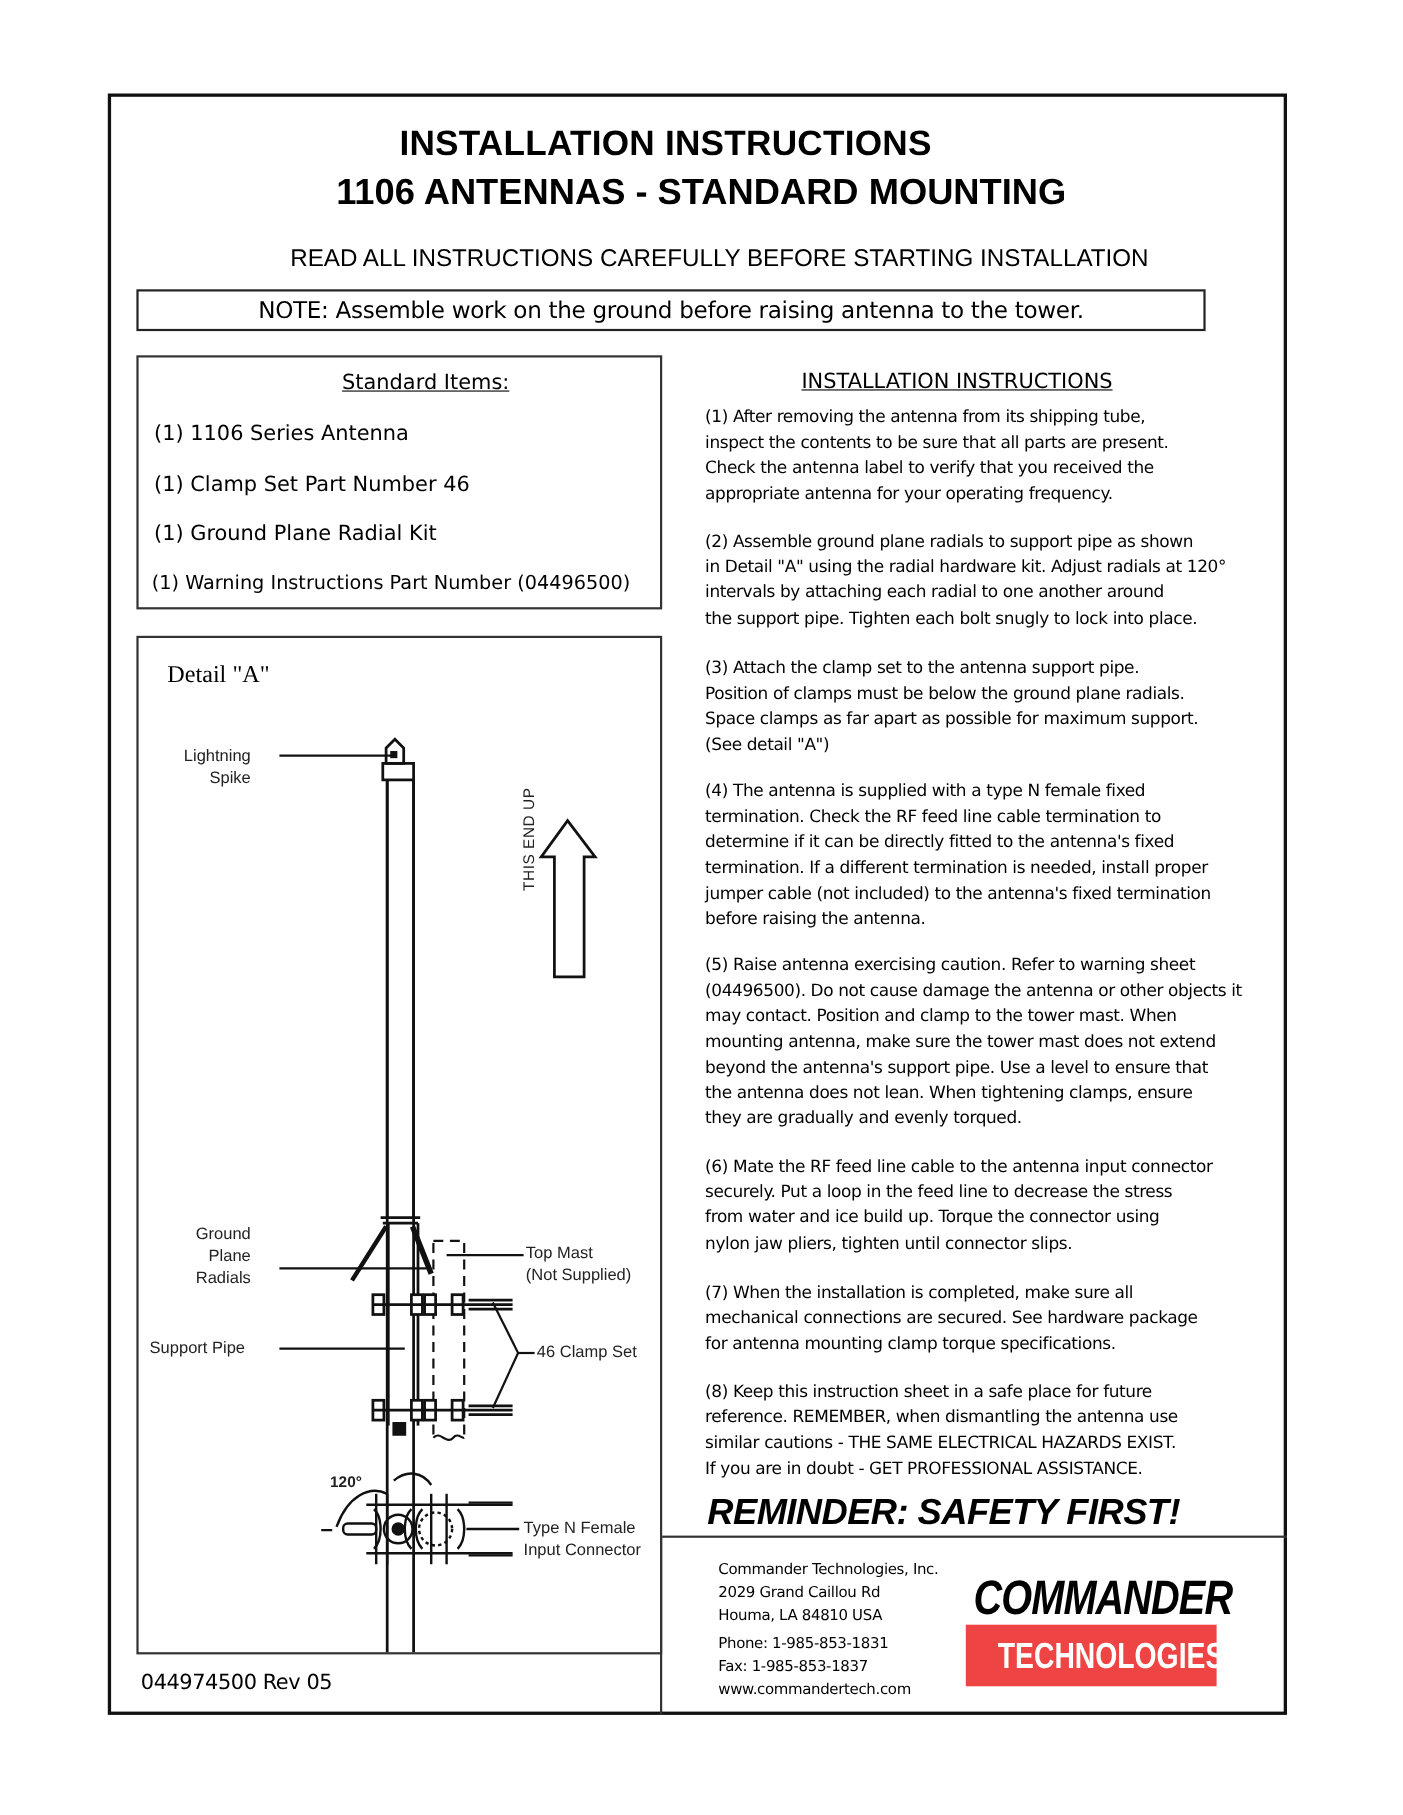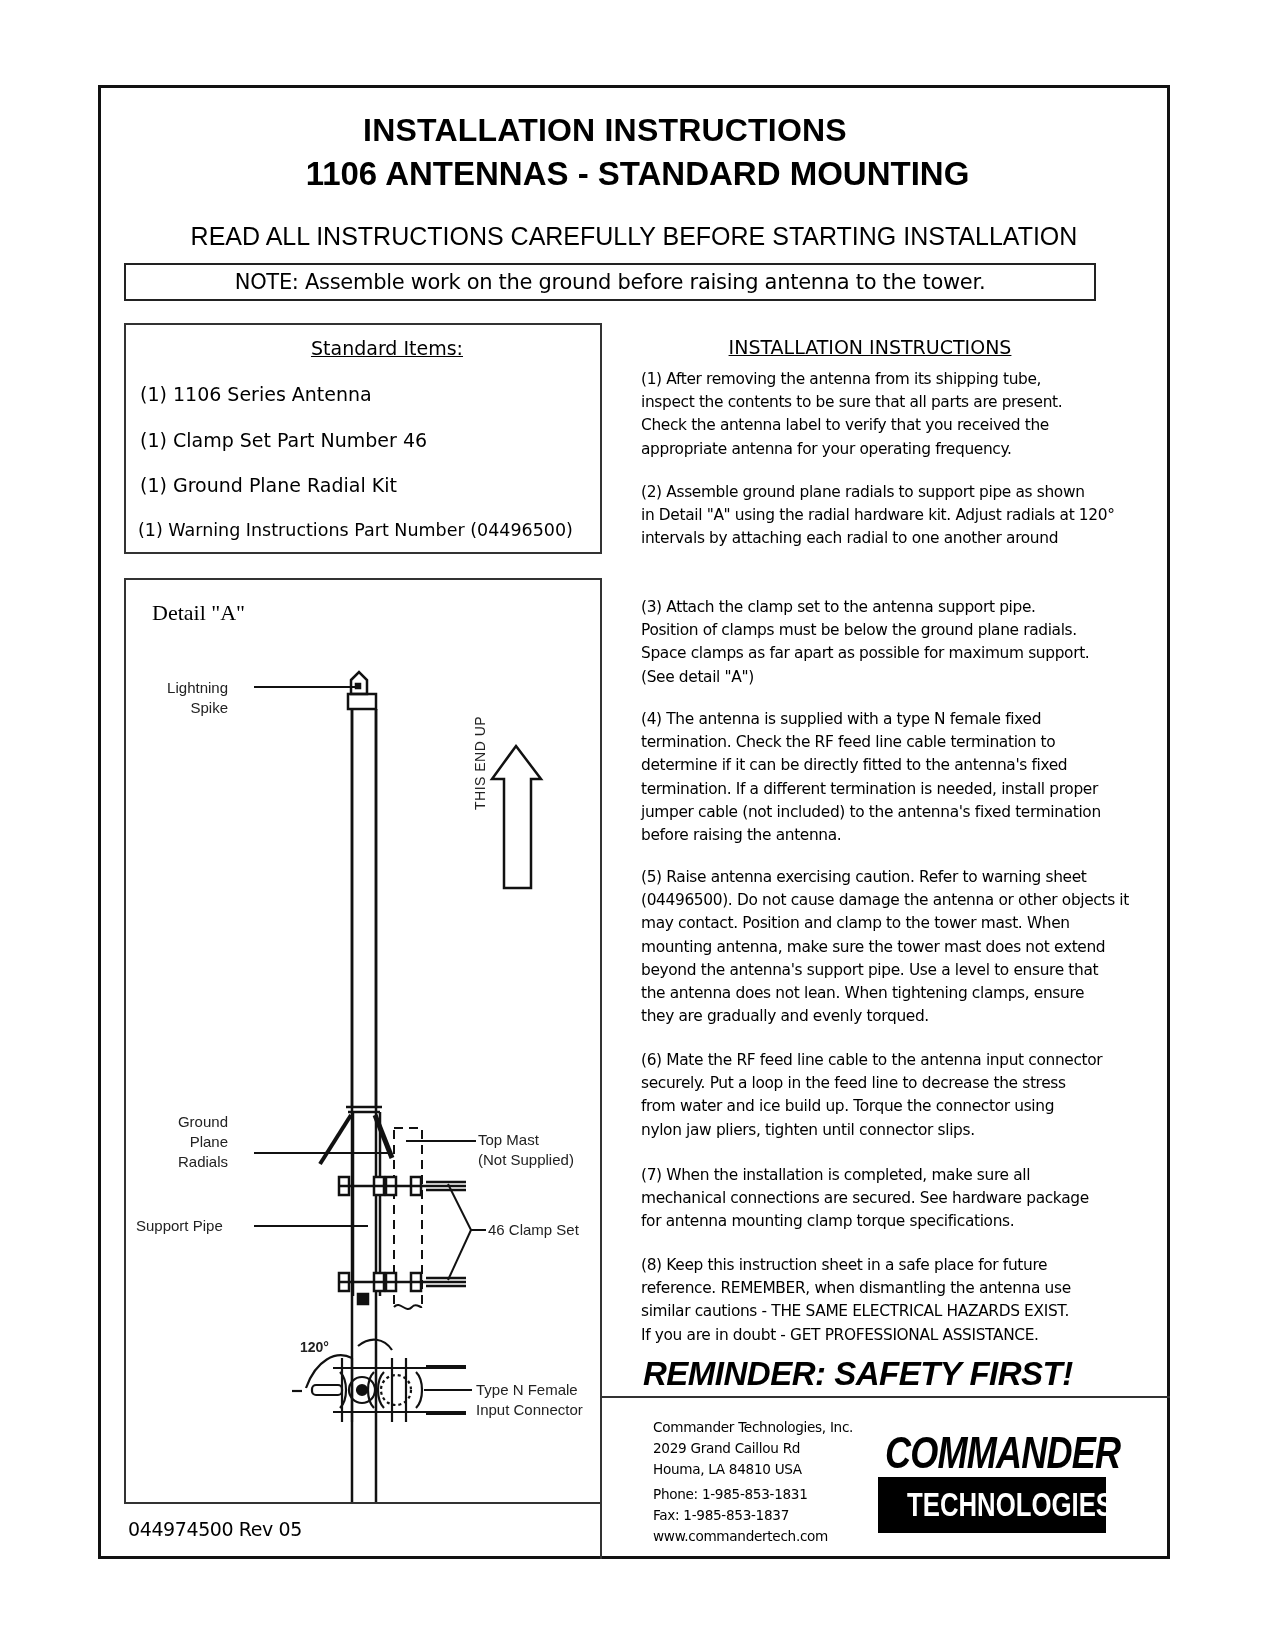--- a/index.html
+++ b/index.html
@@ -1,40 +1,40 @@
 <!DOCTYPE html>
 <html><head>
 <meta charset="utf-8">
 <style>
   html, body { margin:0; padding:0; background:#ffffff; }
   body { width:1275px; height:1650px; position:relative; overflow:hidden; font-family:"Liberation Sans", sans-serif; color:#000; }
   .frame { position:absolute; left:98px; top:85px; width:1072px; height:1474px; border:3px solid #111; box-sizing:border-box; }
   .abs { position:absolute; }
   .title1 { left:0; width:1210px; top:112px; text-align:center; font-family:"Liberation Sans", sans-serif; font-weight:bold; font-size:32px; letter-spacing:0.2px; }
   .title2 { left:0; width:1275px; top:155px; text-align:center; font-weight:bold; font-size:33px; }
-  .readall { left:98px; width:1072px; top:222px; text-align:center; font-size:25px; }
+  .readall { left:98px; width:1072px; top:222px; text-align:center; font-size:22px;padding-left:20px; }
   .note { left:124px; top:263px; width:972px; height:38px; border:2px solid #222; box-sizing:border-box; text-align:center; font-family:"DejaVu Sans", sans-serif; font-size:21px; line-height:34px; letter-spacing:-0.3px; }
   .items-box { left:124px; top:323px; width:478px; height:231px; border:2px solid #333; box-sizing:border-box; font-family:"DejaVu Sans", sans-serif; }
   .items-title { position:absolute; left:0; width:100%; top:12px; text-align:center; font-size:19px; text-decoration:underline;padding-left:24px; }
   .item { position:absolute; left:14px; font-size:19px; white-space:nowrap; }
   .item.small { font-size:17.5px; left:12px; }
   .detail-box { left:124px; top:578px; width:478px; height:926px; border:2px solid #333; box-sizing:border-box; }
   .detail-label { position:absolute; left:26px; top:20px; font-family:"Liberation Serif", serif; font-size:22px; }
   .diag-svg { position:absolute; left:0; top:0; }
   .dlabel { position:absolute; font-family:"Liberation Sans", sans-serif; font-size:15px; color:#222; line-height:20px; }
   .instr-title { left:630px; width:480px; top:336px; text-align:center; font-family:"DejaVu Sans", sans-serif; font-size:19px; text-decoration:underline; }
   .step { position:absolute; left:641px; width:520px; font-family:"DejaVu Sans", sans-serif; font-size:15.4px; line-height:23.2px; letter-spacing:-0.35px; }
   .step .ln { display:block; white-space:nowrap; }
   .reminder { left:643px; top:1355px; font-weight:bold; font-style:italic; font-size:33px; letter-spacing:-0.5px; }
   .hr { left:602px; top:1396px; width:568px; height:0; border-top:2px solid #333; }
   .vr { left:600px; top:1396px; width:0; height:163px; border-left:2px solid #333; }
   .company { left:641px; top:1417px; font-family:"DejaVu Sans", sans-serif; font-size:13.6px; line-height:21px; letter-spacing:-0.3px;margin-left:12px; }
   .company .ln { display:block; white-space:nowrap; }
   .logo-top { left:885px; top:1428px; font-family:"Liberation Sans", sans-serif; font-weight:bold; font-style:italic; font-size:44px; letter-spacing:-1px; transform:scaleX(0.82); transform-origin:left top; }
-  .logo-bot { left:878px; top:1477px; width:228px; height:56px; background:#000000; color:#fff; text-align:center; font-family:"Liberation Sans", sans-serif; font-weight:bold; font-size:33px; line-height:56px; letter-spacing:0px; }
+  .logo-bot { left:878px; top:1477px; width:228px; height:56px; background:#ef4444; color:#fff; text-align:center; font-family:"Liberation Sans", sans-serif; font-weight:bold; font-size:33px; line-height:56px; letter-spacing:0px; }
   .logo-bot span { display:inline-block; transform:scaleX(0.78); }
   .docnum { left:128px; top:1518px; font-family:"DejaVu Sans", sans-serif; font-size:19px; letter-spacing:-0.4px; }
 </style>
 </head>
 <body>
 
 <div class="frame"></div>
 
 <div class="abs title1">INSTALLATION INSTRUCTIONS</div>
 <div class="abs title2">1106 ANTENNAS - STANDARD MOUNTING</div>
@@ -166,20 +166,21 @@
 <div class="step" style="top:368px">
   <span class="ln">(1) After removing the antenna from its shipping tube,</span>
   <span class="ln">inspect the contents to be sure that all parts are present.</span>
   <span class="ln">Check the antenna label to verify that you received the</span>
   <span class="ln">appropriate antenna for your operating frequency.</span>
 </div>
 <div class="step" style="top:481px">
   <span class="ln">(2) Assemble ground plane radials to support pipe as shown</span>
   <span class="ln">in Detail "A" using the radial hardware kit.  Adjust radials at 120°</span>
   <span class="ln">intervals by attaching each radial to one another around</span>
+  <span class="ln">the support pipe.  Tighten each bolt snugly to lock into place.</span>
 </div>
 <div class="step" style="top:596px">
   <span class="ln">(3) Attach the clamp set to the antenna support pipe.</span>
   <span class="ln">Position of clamps must be below the ground plane radials.</span>
   <span class="ln">Space clamps as far apart as possible for maximum support.</span>
   <span class="ln">(See detail "A")</span>
 </div>
 <div class="step" style="top:708px">
   <span class="ln">(4) The antenna is supplied with a type N female fixed</span>
   <span class="ln">termination.  Check the RF feed line cable termination to</span>

